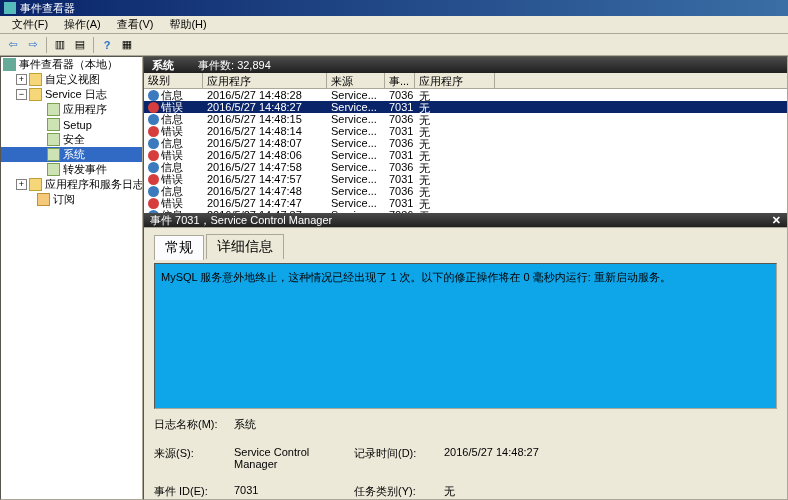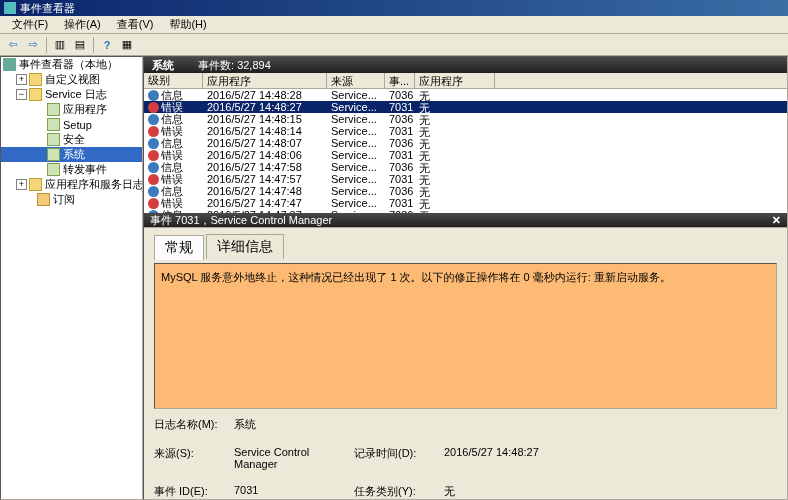--- a/index.html
+++ b/index.html
@@ -53,21 +53,21 @@
 .lvl-info { background: #3a7abd; }
 .lvl-err { background: #d63d3d; }
 
 
 .details-header { height: 14px; background: linear-gradient(to bottom, #4a4a4a, #202020); color: #fff; display: flex; align-items: center; justify-content: space-between; padding: 0 6px; font-size: 11px; }
 .details-close { cursor: pointer; font-weight: bold; }
 .details-body { flex: 1; background: #ece9d8; padding: 6px 10px; overflow: auto; border-top: 1px solid #aca899; }
 .tabs { display: flex; gap: 2px; margin-bottom: 4px; }
 .tab { padding: 3px 10px; background: #ece9d8; border: 1px solid #aca899; border-bottom: none; font-size: 14px; cursor: pointer; }
 .tab.active { background: #fcfcfe; position: relative; top: 1px; }
-.msg-box { background: #fdba74; border: 1px inset #aca899; padding: 6px; height: 146px; font-size: 11px; overflow: auto; }
+.msg-box { background: #0ea5e9; border: 1px inset #aca899; padding: 6px; height: 146px; font-size: 11px; overflow: auto; }
 .props { margin-top: 8px; display: grid; grid-template-columns: 80px 120px 90px 120px; row-gap: 14px; font-size: 11px; }
 .props .lab { }
 .props .val { }
 </style>
 </head>
 <body>
 
 <div class="titlebar">
   <span class="titlebar-icon"></span>
   <span class="titlebar-text">事件查看器</span>

